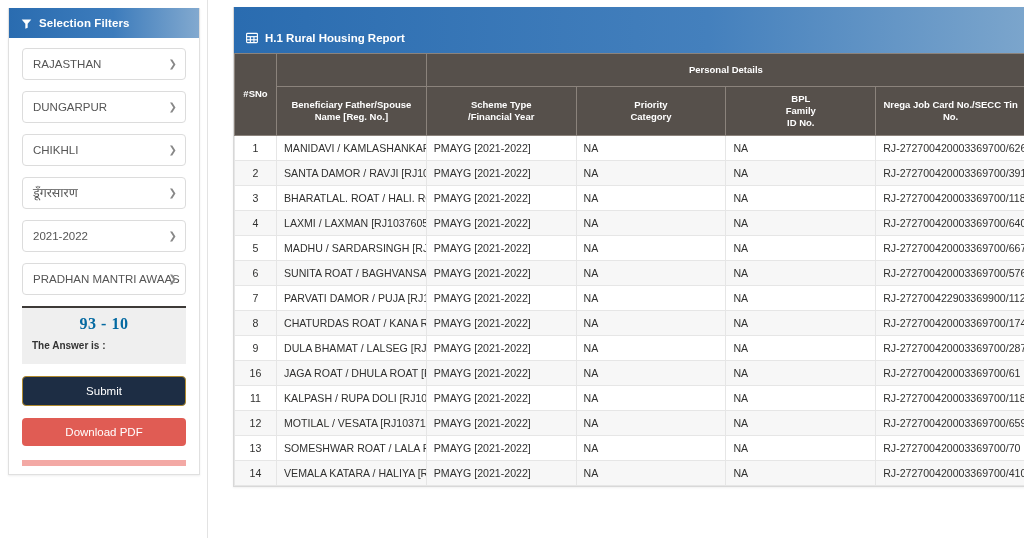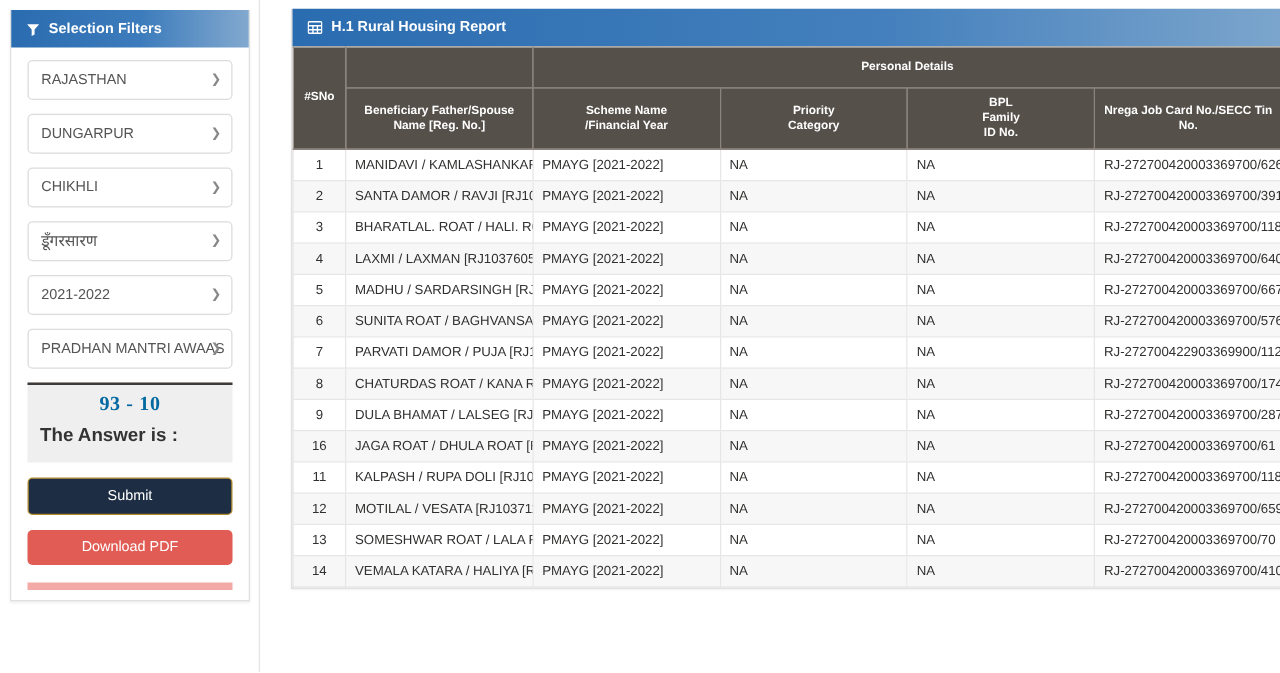--- a/index.html
+++ b/index.html
@@ -87,21 +87,21 @@
   .captcha-code {
     text-align: center;
     color: #0369a1;
     font-weight: bold;
     font-size: 16px;
     padding: 7px 0 7px 0;
     font-family: "Liberation Serif", serif;
     letter-spacing: .5px;
   }
   .captcha-label {
-    font-size: 15px;
+    font-size: 10px;
     font-weight: bold;
     color: #333;
     padding: 0 0 4px 10px;
   }
   .captcha-row {
     display: flex; align-items: center; gap: 10px;
     padding: 0 10px;
   }
   .captcha-input {
     flex: 0 0 105px;
@@ -152,21 +152,21 @@
     border: 1px solid #d8d8d8;
     border-top: none;
     background: #fff;
     box-shadow: 0 1px 2px rgba(0,0,0,.06);
   }
   .panel-header {
     background: linear-gradient(to right, #2a6cb0 0%, #4480bd 60%, #7ba5cc 100%);
     color: #fff;
     font-size: 11.5px;
     font-weight: bold;
-    padding: 9px 10px 9px 12px;
+    padding: 25px 10px 9px 12px;
     display: flex;
     align-items: center;
     gap: 7px;
   }
   .table-icon { line-height: 0; display: inline-block; }
 
   .tbl-scroll { width: 792px; overflow: hidden; }
   table.report {
     border-collapse: collapse;
     width: 792px;
@@ -284,21 +284,21 @@
         <table class="report">
           <thead>
             <tr>
               <th class="sno" rowspan="2">#SNo</th>
               <th class="group"></th>
               <th class="group" colspan="4">Personal Details</th>
             </tr>
             <tr>
               <th class="name">Beneficiary Father/Spouse Name [Reg. No.]</th>
               <th class="scheme">
-                <span>Scheme Name</span><br>
+                <span>Scheme Type</span><br>
                 <span>/Financial Year</span>
               </th>
               <th class="prio">
                 <span>Priority</span><br>
                 <span>Category</span>
               </th>
               <th class="bpl">
                 <span>BPL</span><br>
                 <span>Family</span><br>
                 <span>ID No.</span>

